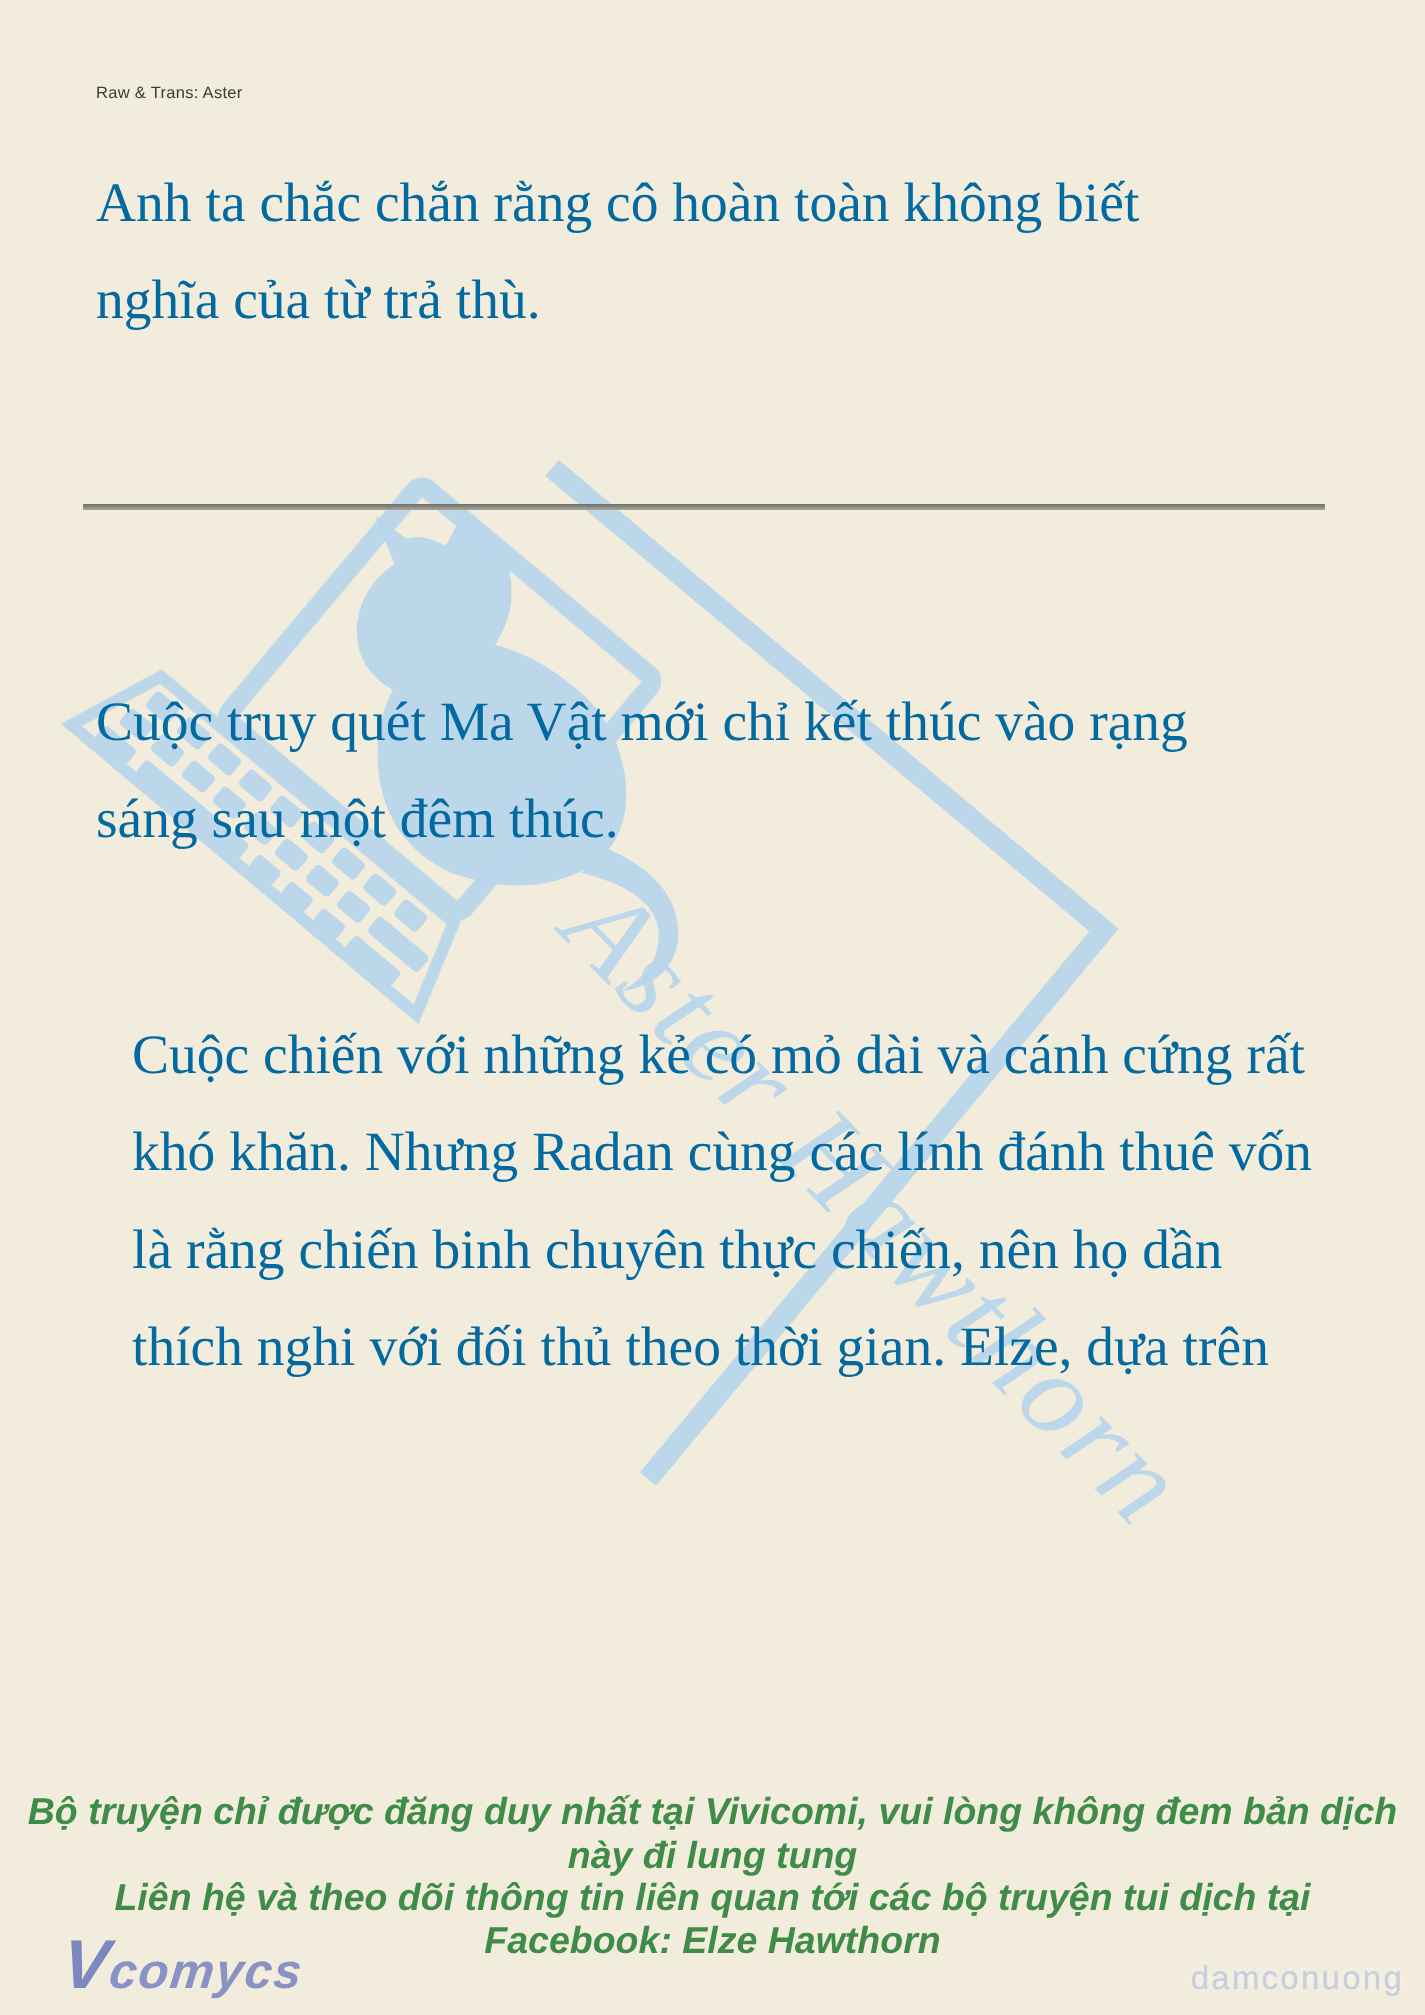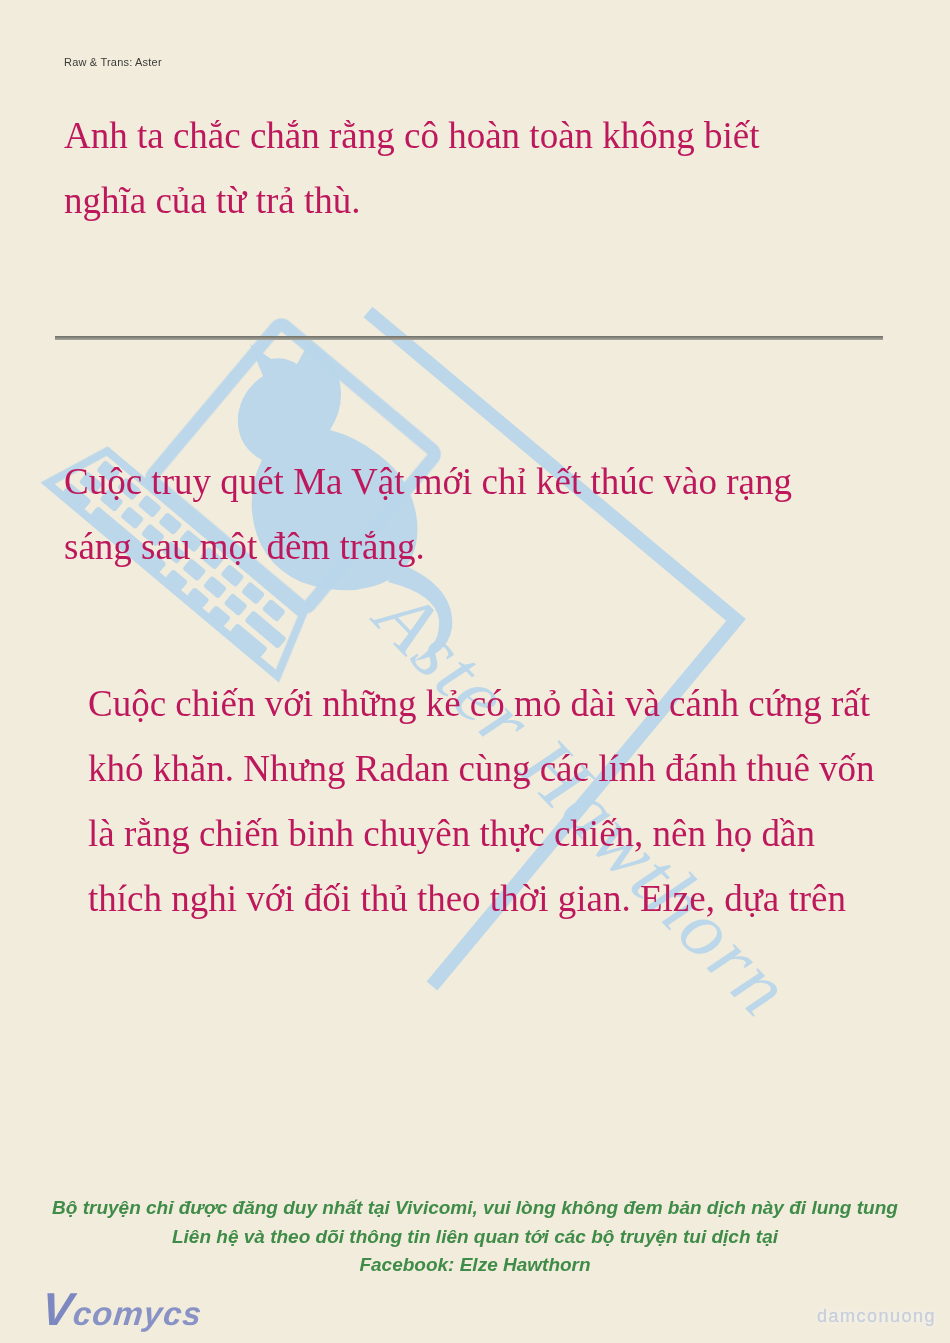--- a/index.html
+++ b/index.html
@@ -14,46 +14,46 @@
   
   #watermark-svg{z-index:1;}
   
   .credit{
     position:absolute;left:64px;top:56px;z-index:3;
     font-size:11px;color:#3a3a38;letter-spacing:.2px;
   }
   .para{
     position:absolute;left:64px;z-index:3;
     font-family:"Liberation Serif","DejaVu Serif",serif;
-    font-size:37px;line-height:65px;color:#be185d;
+    font-size:37px;line-height:65px;color:#0369a1;
   }
   .para .tline{white-space:nowrap;}
   #para-1{top:103px;}
   #para-2{top:449px;}
   #para-3{top:671px;margin-left:24px;}
   .divider{
     position:absolute;left:55px;top:336px;width:828px;height:4px;z-index:2;
     background:linear-gradient(#6f6f68,#a8a89e);
   }
   .footer-notice{
     position:absolute;left:0;top:1194px;width:950px;z-index:3;
     text-align:center;
     font-style:italic;font-weight:bold;
-    font-size:19px;line-height:28.5px;color:#3f8c48;
+    font-size:25px;line-height:28.5px;color:#3f8c48;
   }
   .vcomycs{
     position:absolute;left:42px;top:1282px;z-index:3;
     font-style:italic;font-weight:bold;
     font-size:33px;color:#8892c5;letter-spacing:1px;
     transform:skewX(-6deg);
   }
   .vcomycs::first-letter{font-size:46px;color:#7d88c0;}
   .site-watermark{
     position:absolute;right:14px;top:1306px;z-index:3;
-    font-size:18px;letter-spacing:1.5px;color:#c6cfdb;
+    font-size:22px;letter-spacing:1.5px;color:#c6cfdb;
     text-shadow:0 0 4px rgba(255,255,255,.95),0 0 1px rgba(160,170,185,.6);
   }
 </style>
 </head>
 <body>
 
 <svg id="watermark-svg" class="layer" viewBox="0 0 950 1343" xmlns="http://www.w3.org/2000/svg">
   <g stroke="#b9d6ea" fill="none" opacity="0.95">
 
     <polyline points="368,312 736,620 432,986" stroke-width="14"></polyline>
@@ -110,21 +110,21 @@
 
 <div class="credit">Raw &amp; Trans: Aster</div>
 
 <div class="para" id="para-1">
   <div class="tline">Anh ta chắc chắn rằng cô hoàn toàn không biết</div>
   <div class="tline">nghĩa của từ trả thù.</div>
 </div>
 
 <div class="para" id="para-2">
   <div class="tline">Cuộc truy quét Ma Vật mới chỉ kết thúc vào rạng</div>
-  <div class="tline">sáng sau một đêm trắng.</div>
+  <div class="tline">sáng sau một đêm thúc.</div>
 </div>
 
 <div class="para" id="para-3">
   <div class="tline">Cuộc chiến với những kẻ có mỏ dài và cánh cứng rất</div>
   <div class="tline">khó khăn. Nhưng Radan cùng các lính đánh thuê vốn</div>
   <div class="tline">là rằng chiến binh chuyên thực chiến, nên họ dần</div>
   <div class="tline">thích nghi với đối thủ theo thời gian. Elze, dựa trên</div>
 </div>
 
 <div class="footer-notice">

